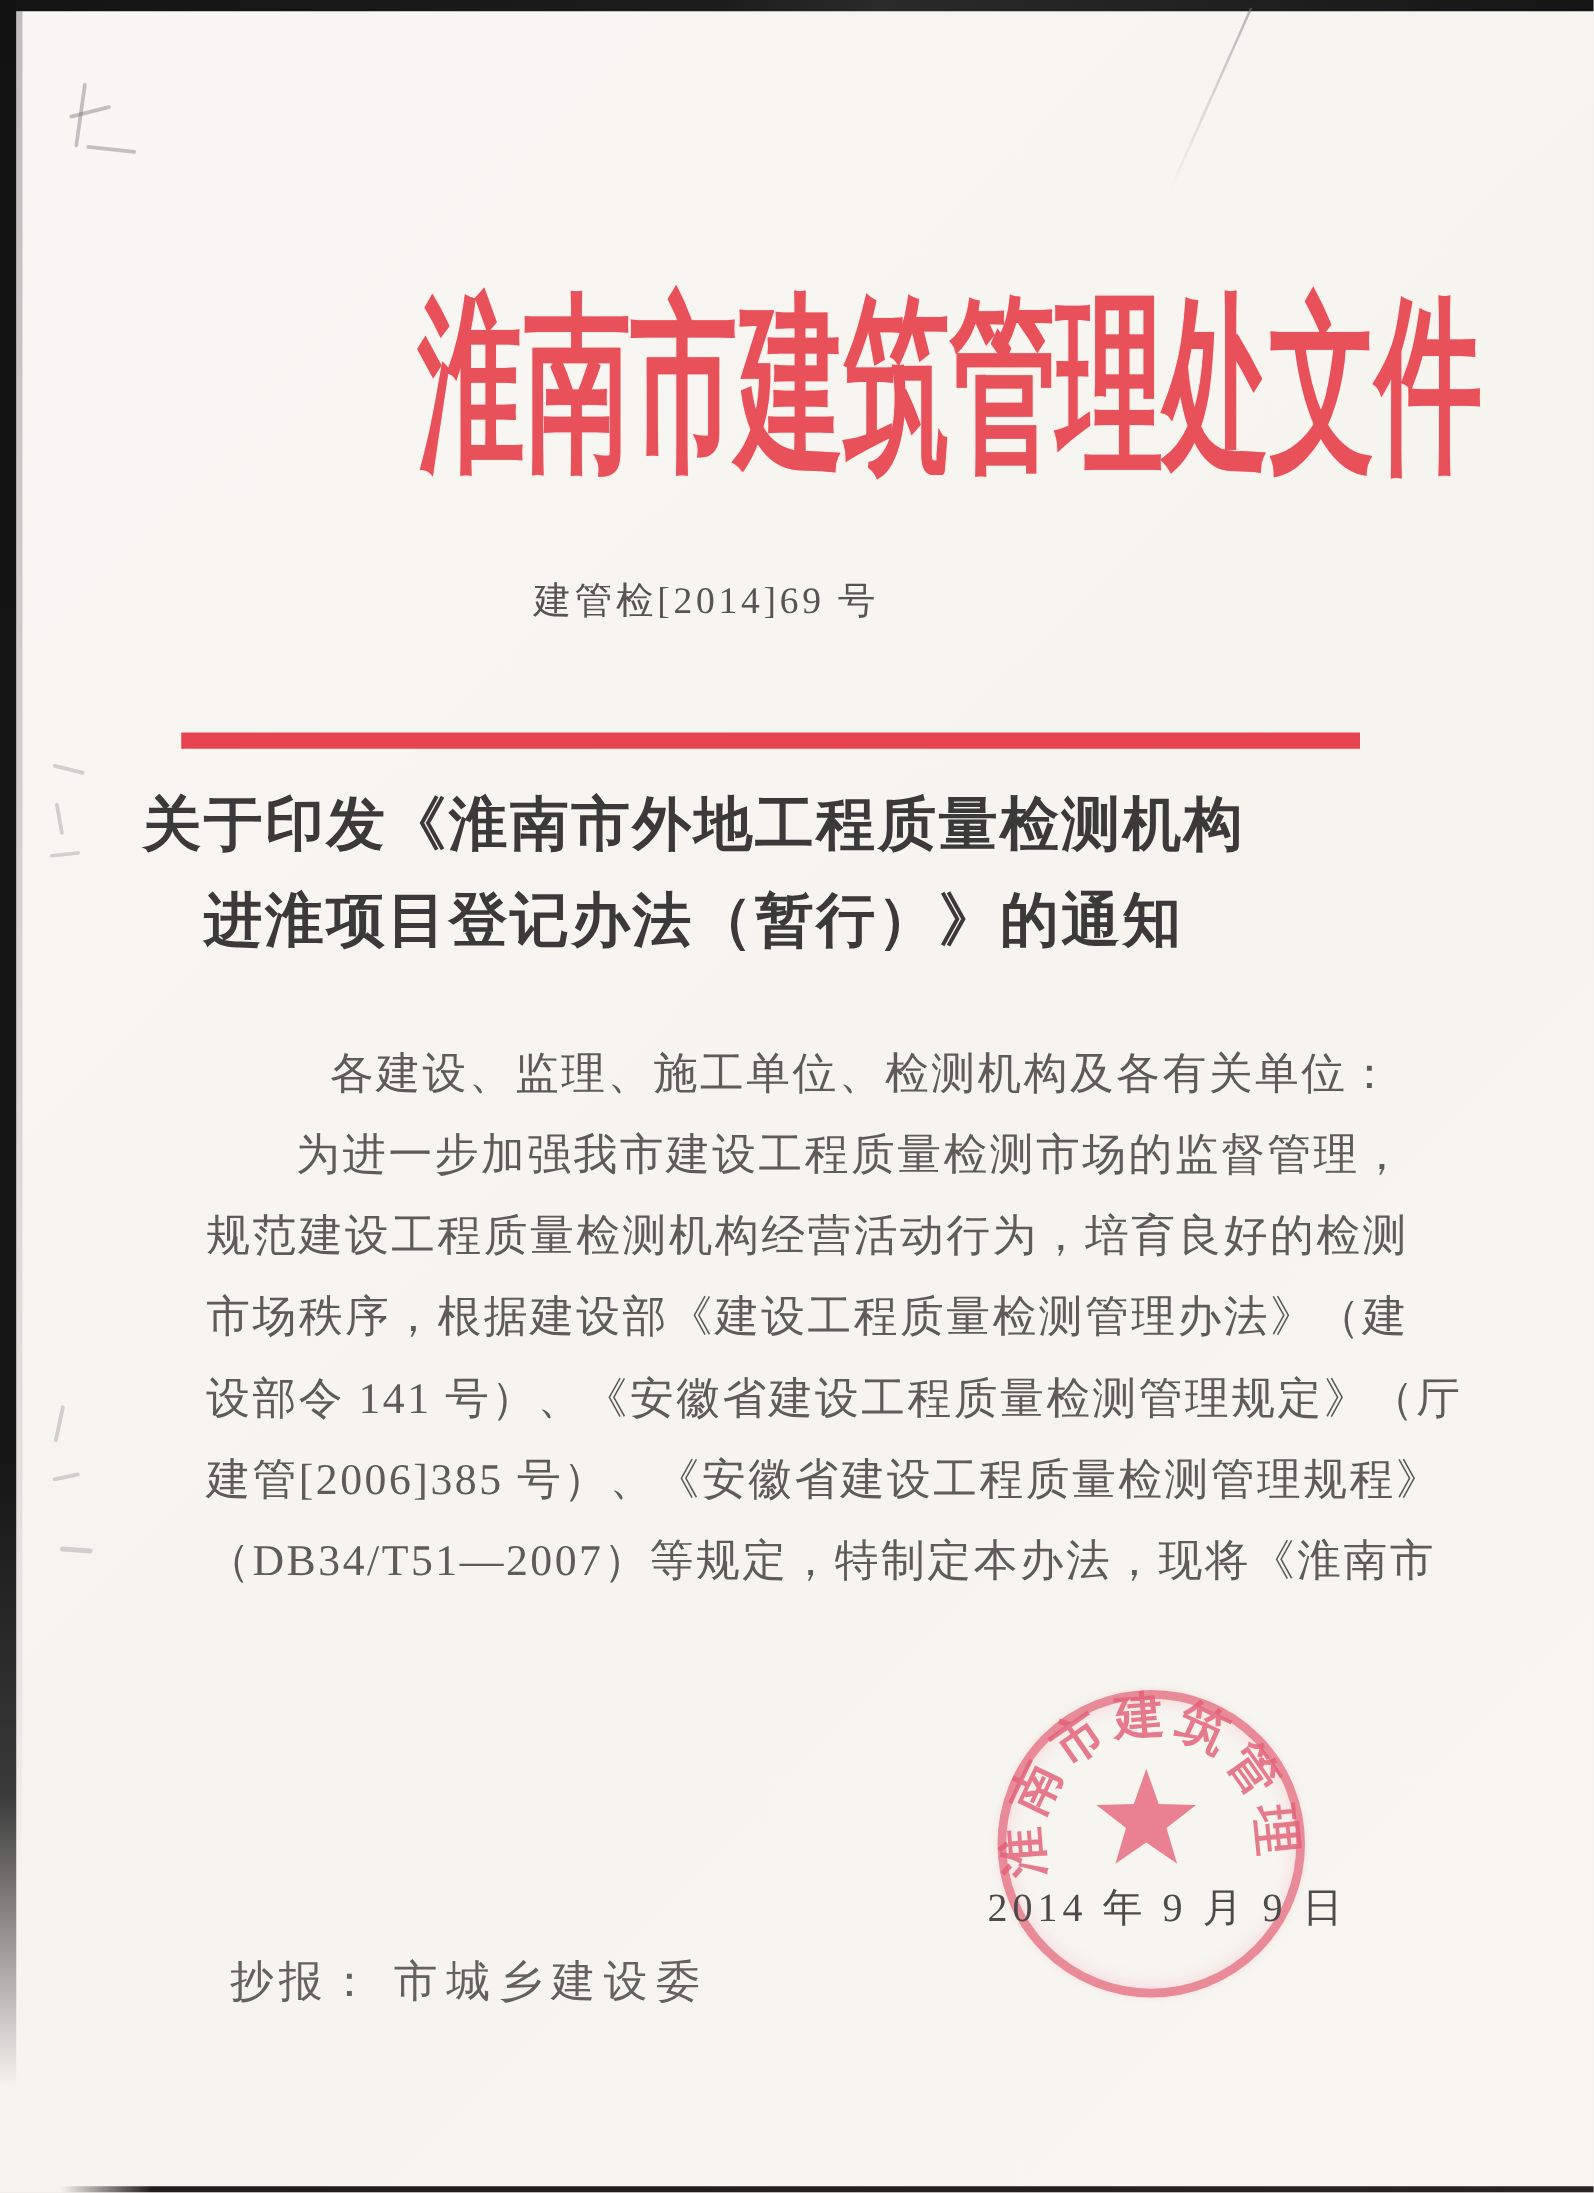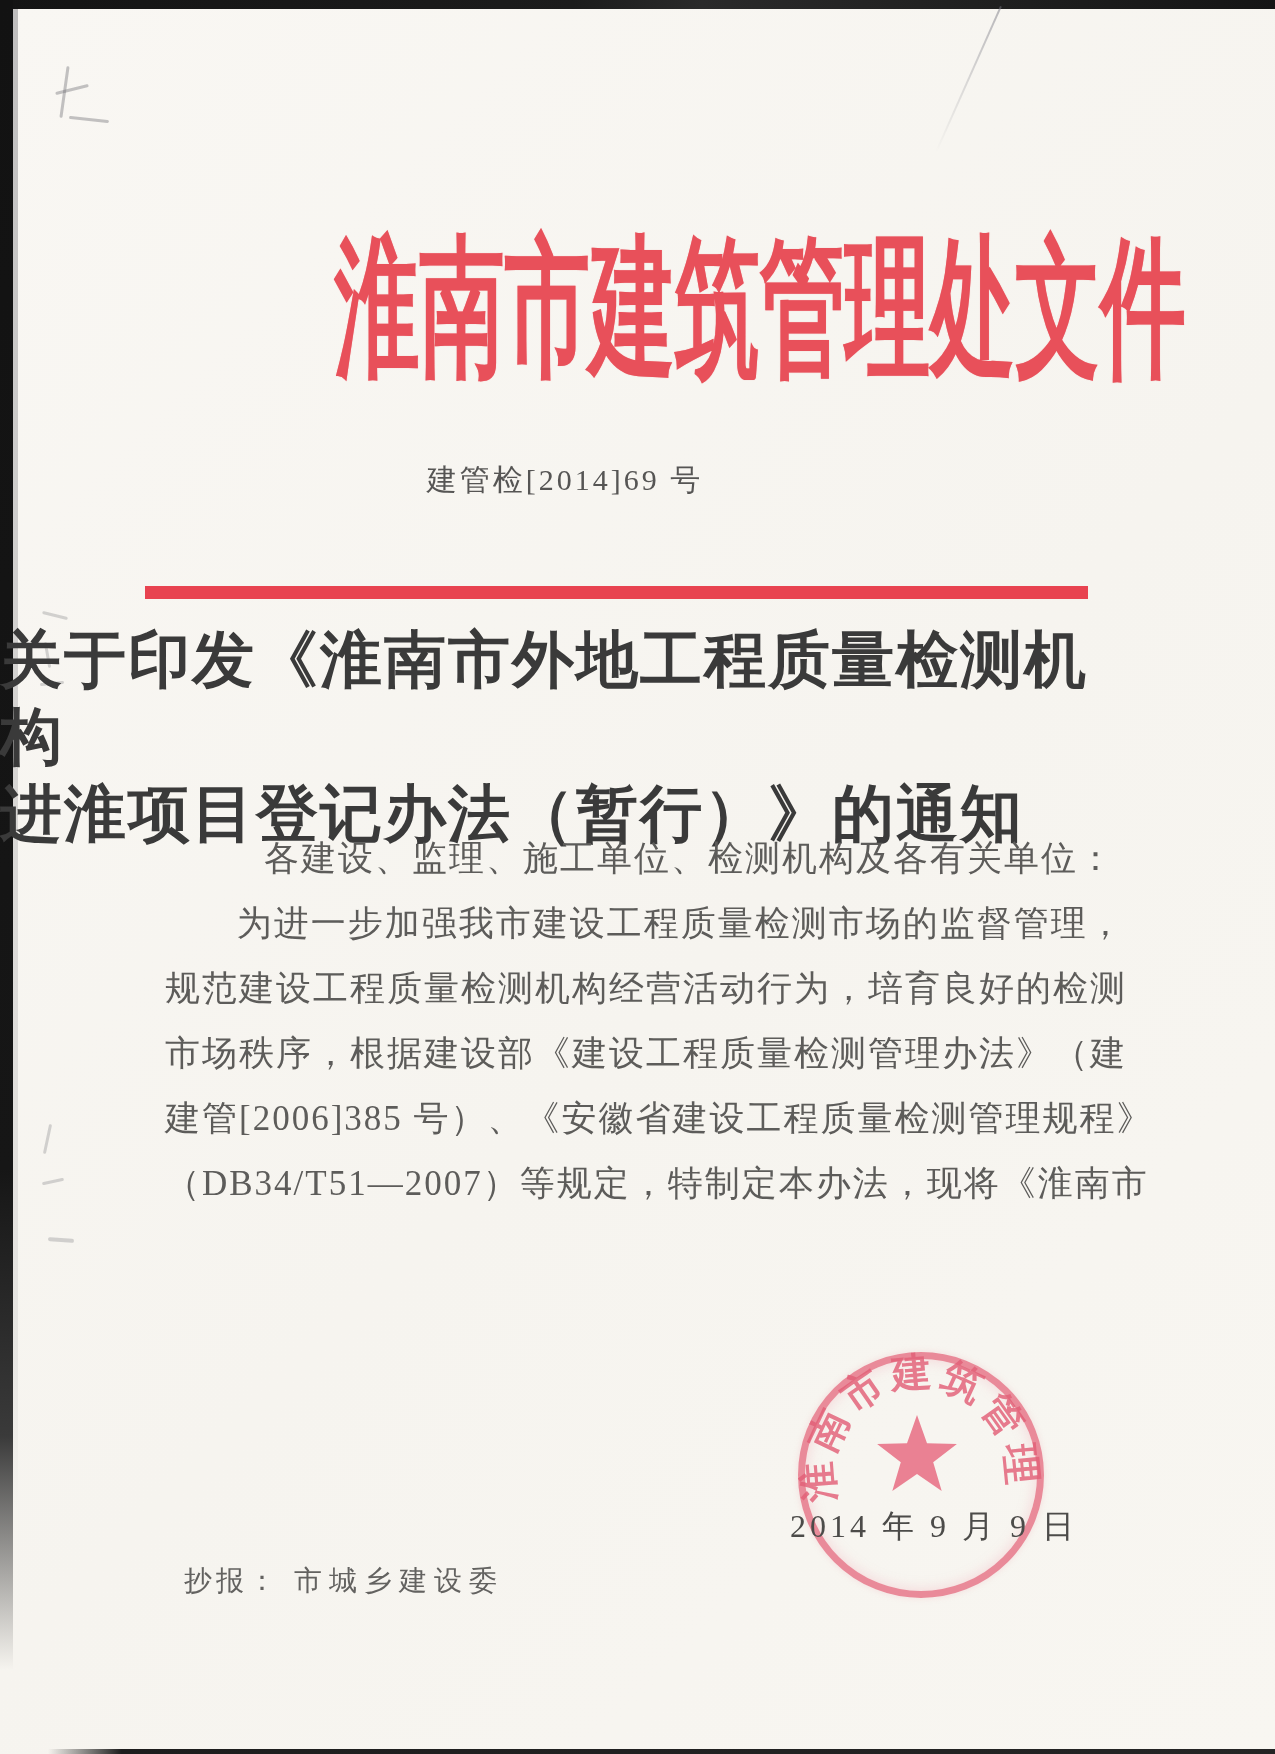--- a/index.html
+++ b/index.html
@@ -31,37 +31,37 @@
   .org-title{
     display:inline-block;font-size:152px;font-weight:bold;line-height:1.2;
     color:#e8505a;white-space:nowrap;letter-spacing:0px;
     transform:scaleX(0.56);transform-origin:center;
     text-shadow:0 0 1px rgba(232,80,90,.6);
   }
   .doc-number-wrap{position:absolute;left:0;top:460px;width:1130px;text-align:center;}
   .doc-number{font-size:30px;color:#565554;letter-spacing:3px;margin-top:16px;}
   .red-rule{position:absolute;left:145px;top:586px;width:943px;height:13px;background:#e84350;}
   
-  .notice-title{position:absolute;left:0;top:622px;width:1110px;text-align:left;
-    font-weight:bold;color:#3a3a3a;font-size:62px;line-height:77px;letter-spacing:2px;}
+  .notice-title{position:absolute;left:0;top:622px;width:1110px;text-align:center;
+    font-weight:bold;color:#3a3a3a;font-size:47px;line-height:77px;letter-spacing:2px;}
   
   .body-block{position:absolute;left:165px;top:826px;width:950px;
     color:#5d5c5a;font-size:35px;line-height:65px;letter-spacing:2px;white-space:nowrap;text-align:right;}
   .body-block .line{height:65px;}
   .body-block .indent{text-indent:2.05em;}
   
   .date-line{position:absolute;left:790px;top:1505px;z-index:3;
     color:#4c4b49;font-size:32px;letter-spacing:4px;white-space:nowrap;}
   .seal{position:absolute;left:798px;top:1352px;width:246px;height:246px;z-index:2;}
   .seal-ring{position:absolute;left:0;top:0;width:232px;height:232px;border-radius:50%;
     border:7px solid rgba(229,107,128,.78);
     box-shadow:inset 0 0 14px rgba(240,150,165,.35), 0 0 6px rgba(240,150,165,.25);}
   .seal svg{position:absolute;left:0;top:0;}
   
-  .cc-line{position:absolute;left:184px;top:1562px;color:#636260;font-size:28px;letter-spacing:4px;}
+  .cc-line{position:absolute;left:184px;top:1562px;color:#636260;font-size:35px;letter-spacing:4px;}
   .cc-line .cc-value{margin-left:14px;letter-spacing:7px;}
   
   .pencil{position:absolute;background:none;}
   .pencil i{display:block;position:absolute;background:rgba(130,130,135,.33);border-radius:2px;}
 </style>
 </head>
 <body>
 
 <div class="page">
 
@@ -98,20 +98,21 @@
   <div class="notice-title">
     <div>关于印发《淮南市外地工程质量检测机构</div>
     <div>进淮项目登记办法（暂行）》的通知</div>
   </div>
 
   <div class="body-block">
     <div class="line">各建设、监理、施工单位、检测机构及各有关单位：</div>
     <div class="line indent">为进一步加强我市建设工程质量检测市场的监督管理，</div>
     <div class="line">规范建设工程质量检测机构经营活动行为，培育良好的检测</div>
     <div class="line">市场秩序，根据建设部《建设工程质量检测管理办法》（建</div>
+    <div class="line">设部令 141 号）、《安徽省建设工程质量检测管理规定》（厅</div>
     <div class="line">建管[2006]385 号）、《安徽省建设工程质量检测管理规程》</div>
     <div class="line">（DB34/T51—2007）等规定，特制定本办法，现将《淮南市</div>
   </div>
 
   <div class="seal">
     <div class="seal-ring"></div>
     <svg width="246" height="246" viewBox="0 0 246 246">
       <defs>
         <path id="sealArc" d="M 39.3 152.1 A 88 88 0 1 1 204.7 152.1" fill="none"></path>
       </defs>

